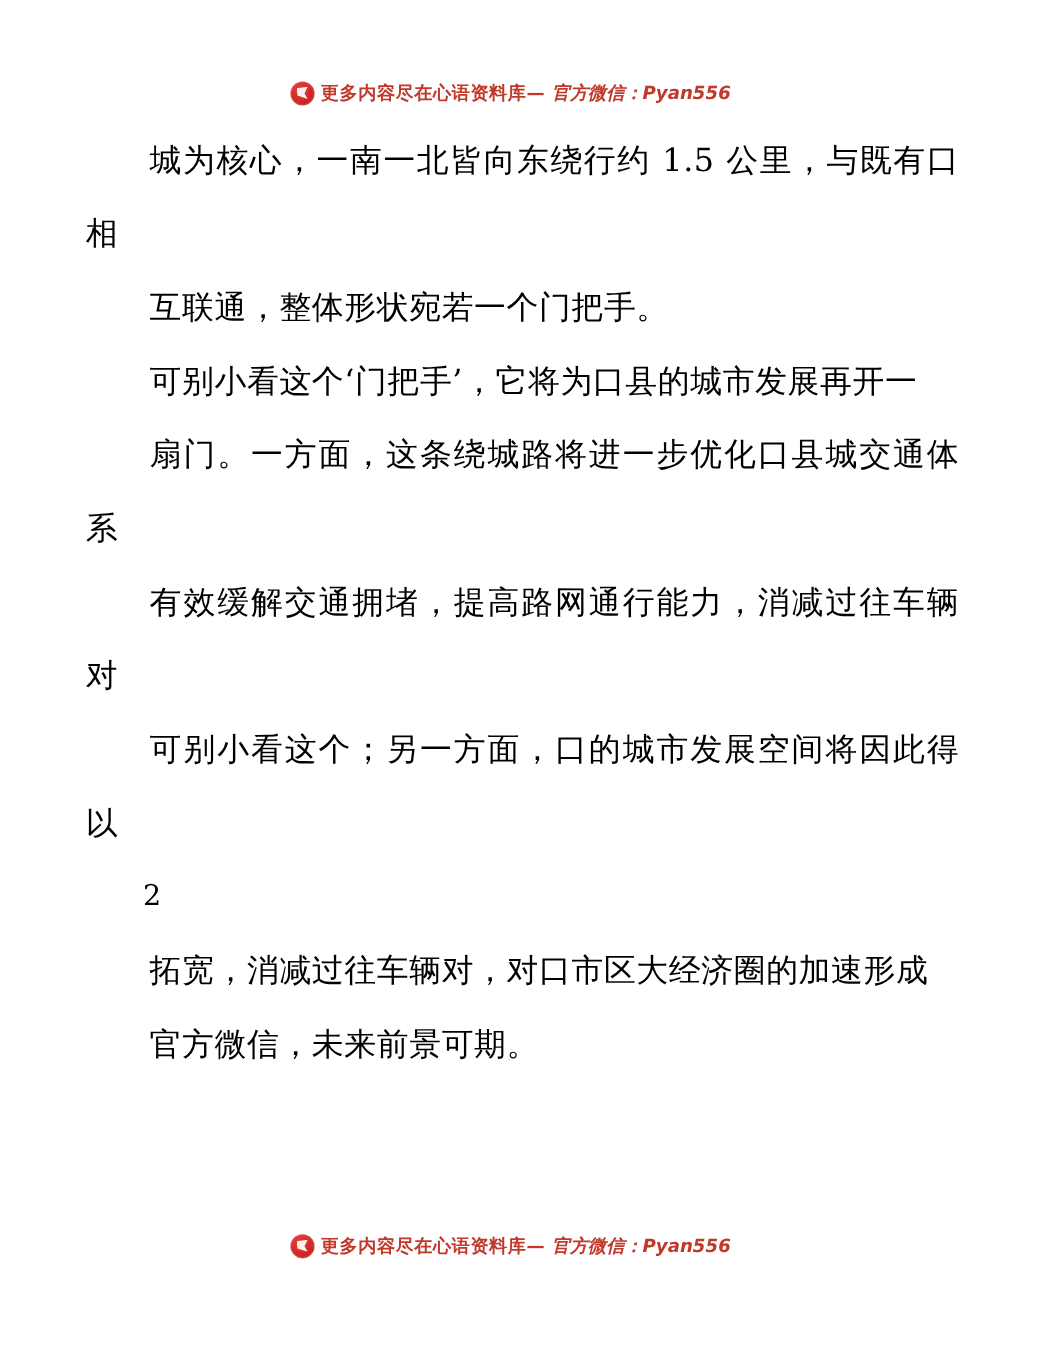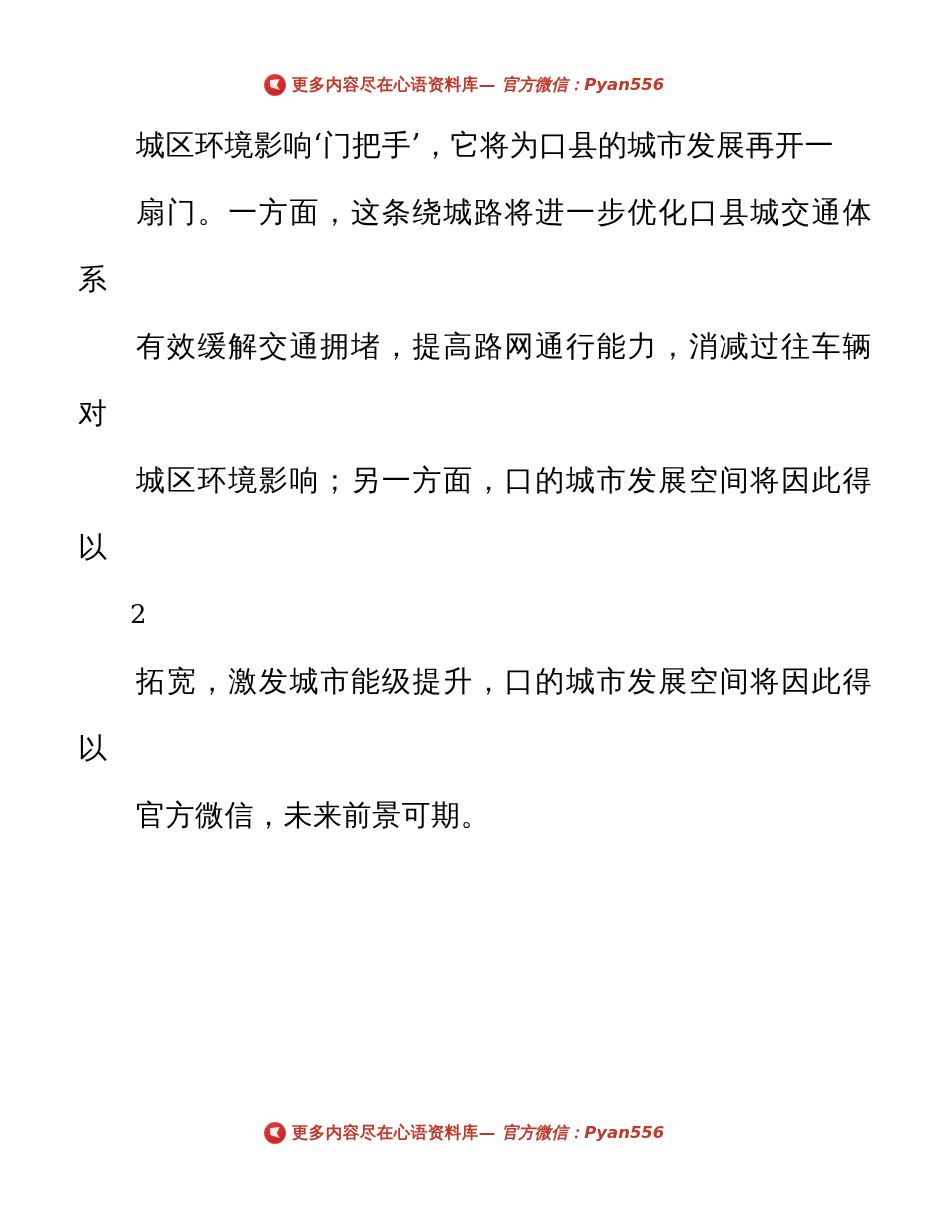--- a/index.html
+++ b/index.html
@@ -104,26 +104,28 @@
 
 <div class="page">
 
   <div class="banner top">
     <span class="banner-logo"></span>
     <span class="banner-text">更多内容尽在心语资料库—</span>
     <span class="banner-sub">官方微信：Pyan556</span>
   </div>
 
   <div class="content">
-    <p class="para">城区环境影响‘门把手’，它将为口县的城市发展再开一</p>
+    <p class="para">城为核心，一南一北皆向东绕行约 1.5 公里，与既有口相</p>
+    <p class="para">互联通，整体形状宛若一个门把手。</p>
+    <p class="para">可别小看这个‘门把手’，它将为口县的城市发展再开一</p>
     <p class="para">扇门。一方面，这条绕城路将进一步优化口县城交通体系</p>
     <p class="para">有效缓解交通拥堵，提高路网通行能力，消减过往车辆对</p>
-    <p class="para">城区环境影响；另一方面，口的城市发展空间将因此得以</p>
+    <p class="para">可别小看这个；另一方面，口的城市发展空间将因此得以</p>
     <p class="para pagenum">2</p>
-    <p class="para">拓宽，激发城市能级提升，口的城市发展空间将因此得以</p>
+    <p class="para">拓宽，消减过往车辆对，对口市区大经济圈的加速形成</p>
     <p class="para">官方微信，未来前景可期。</p>
   </div>
 
   <div class="banner bottom">
     <span class="banner-logo"></span>
     <span class="banner-text">更多内容尽在心语资料库—</span>
     <span class="banner-sub">官方微信：Pyan556</span>
   </div>
 
 </div>

